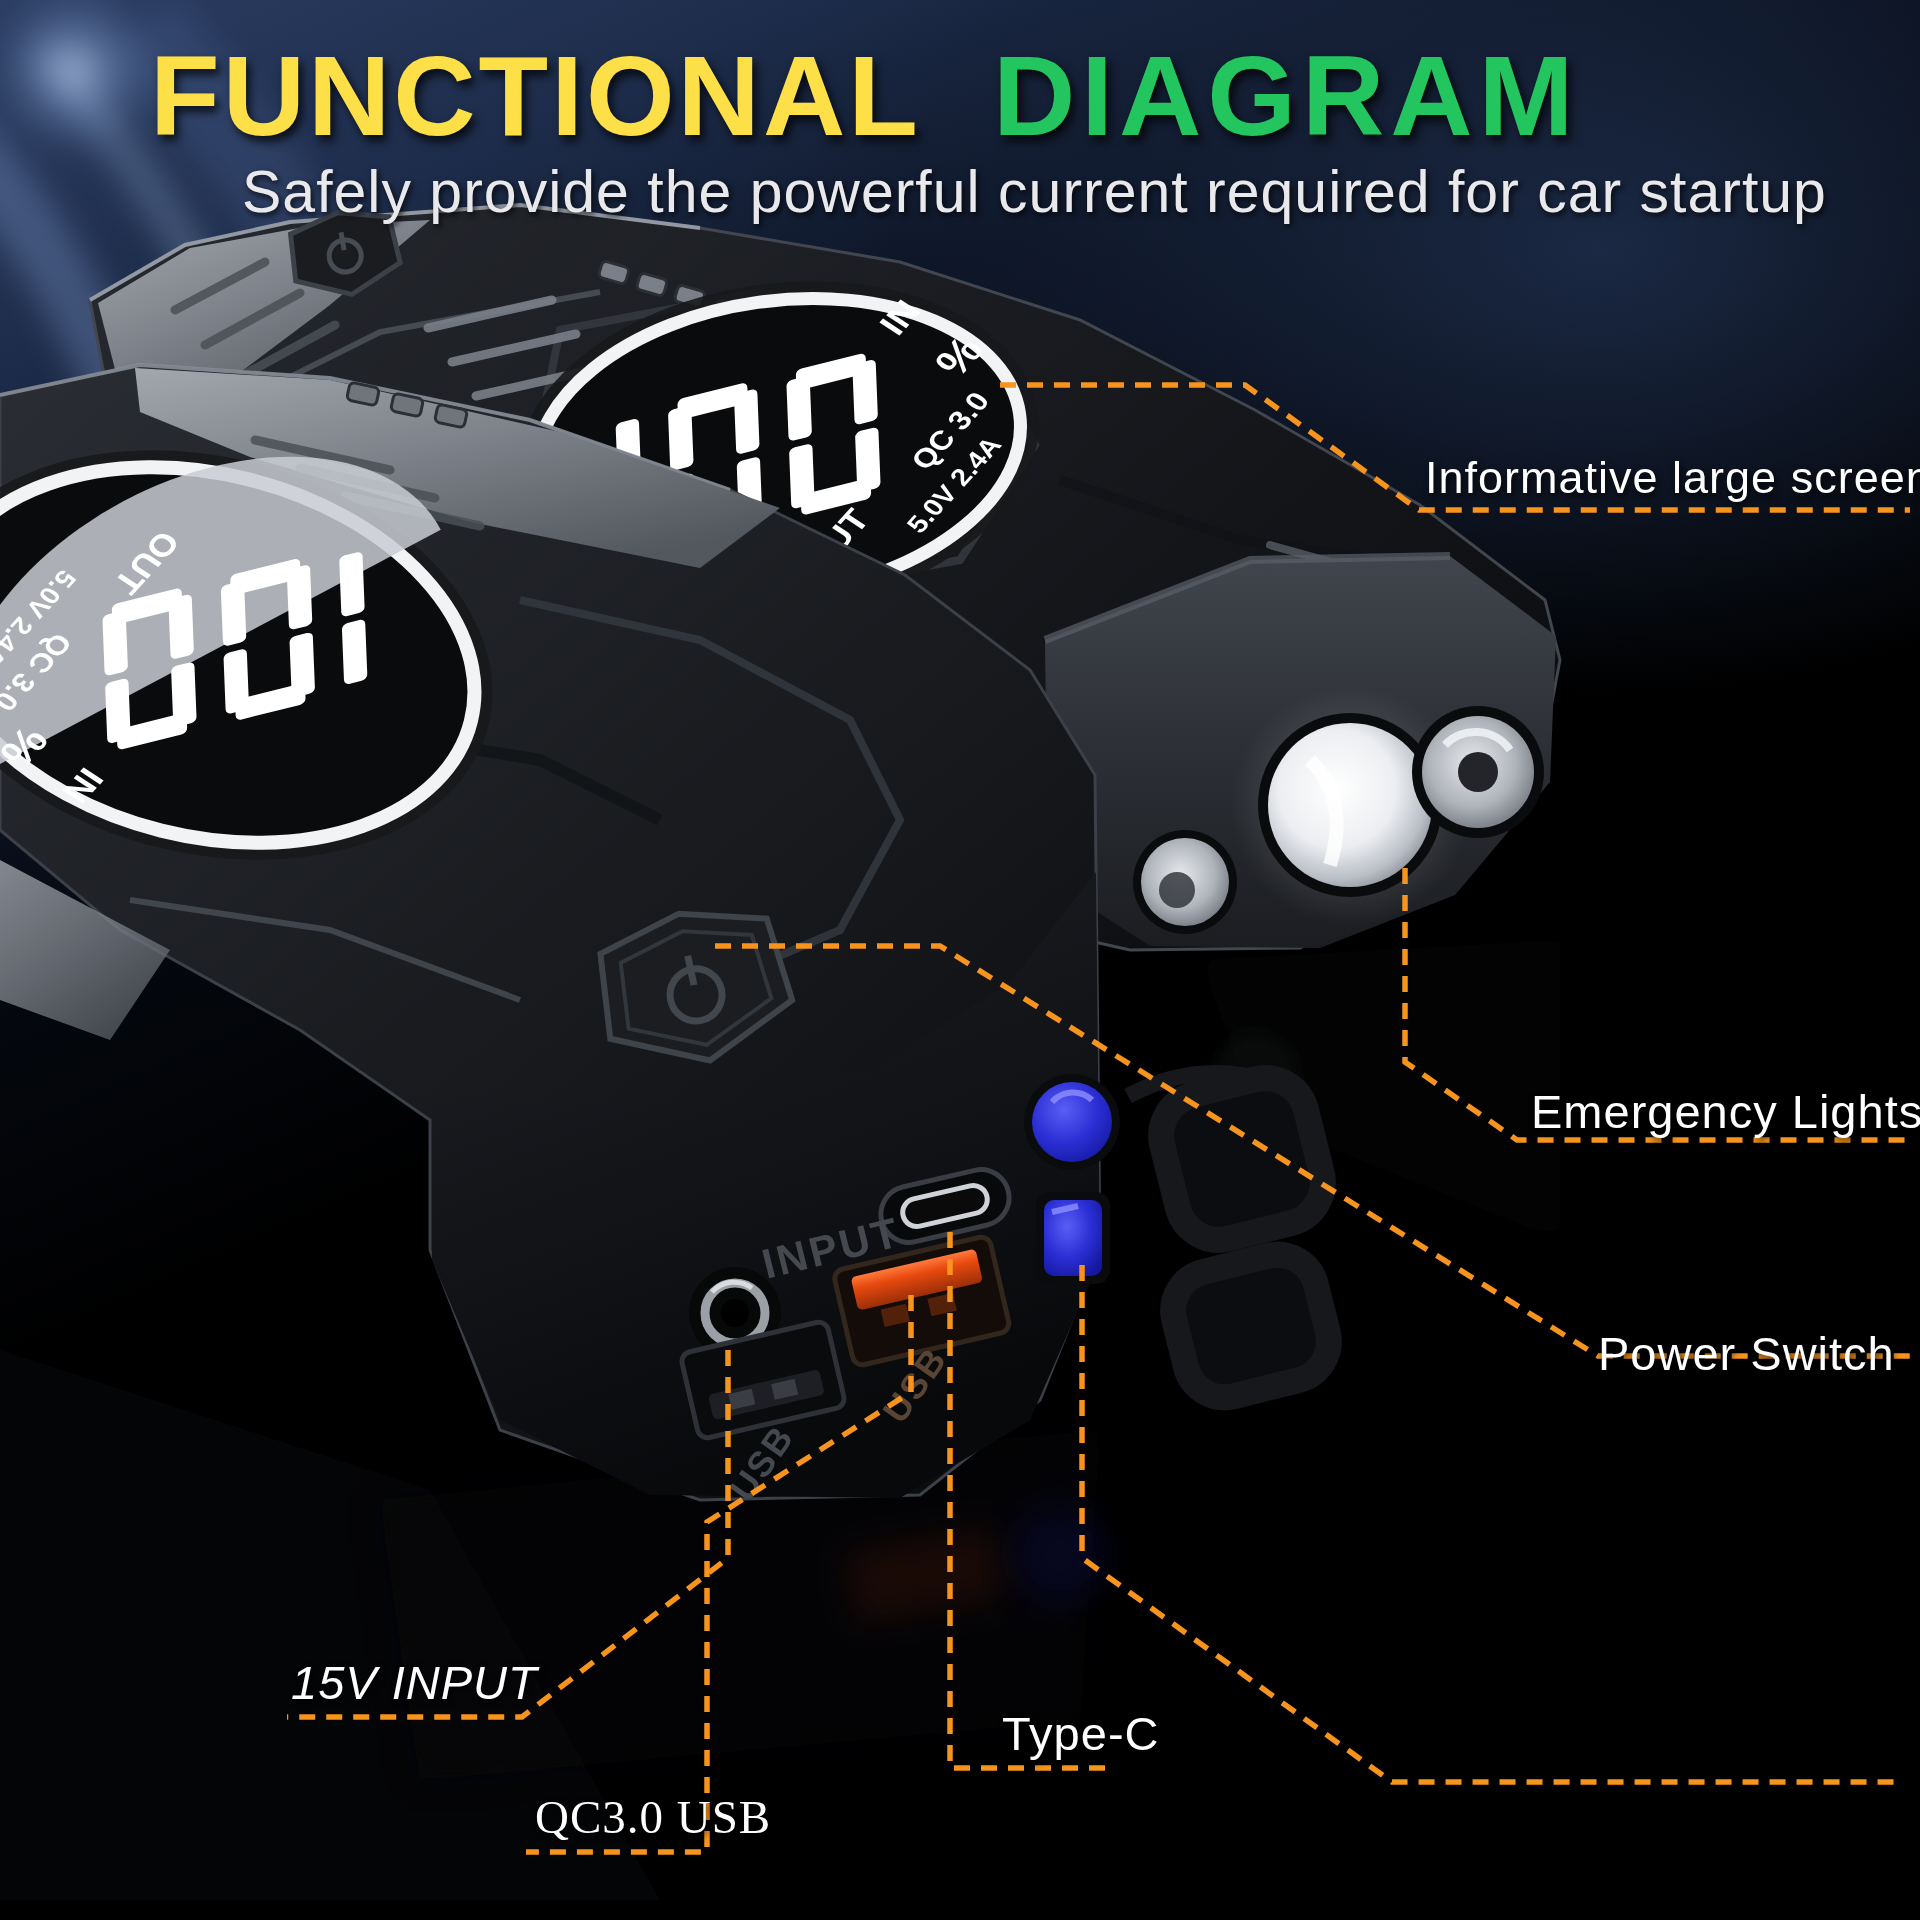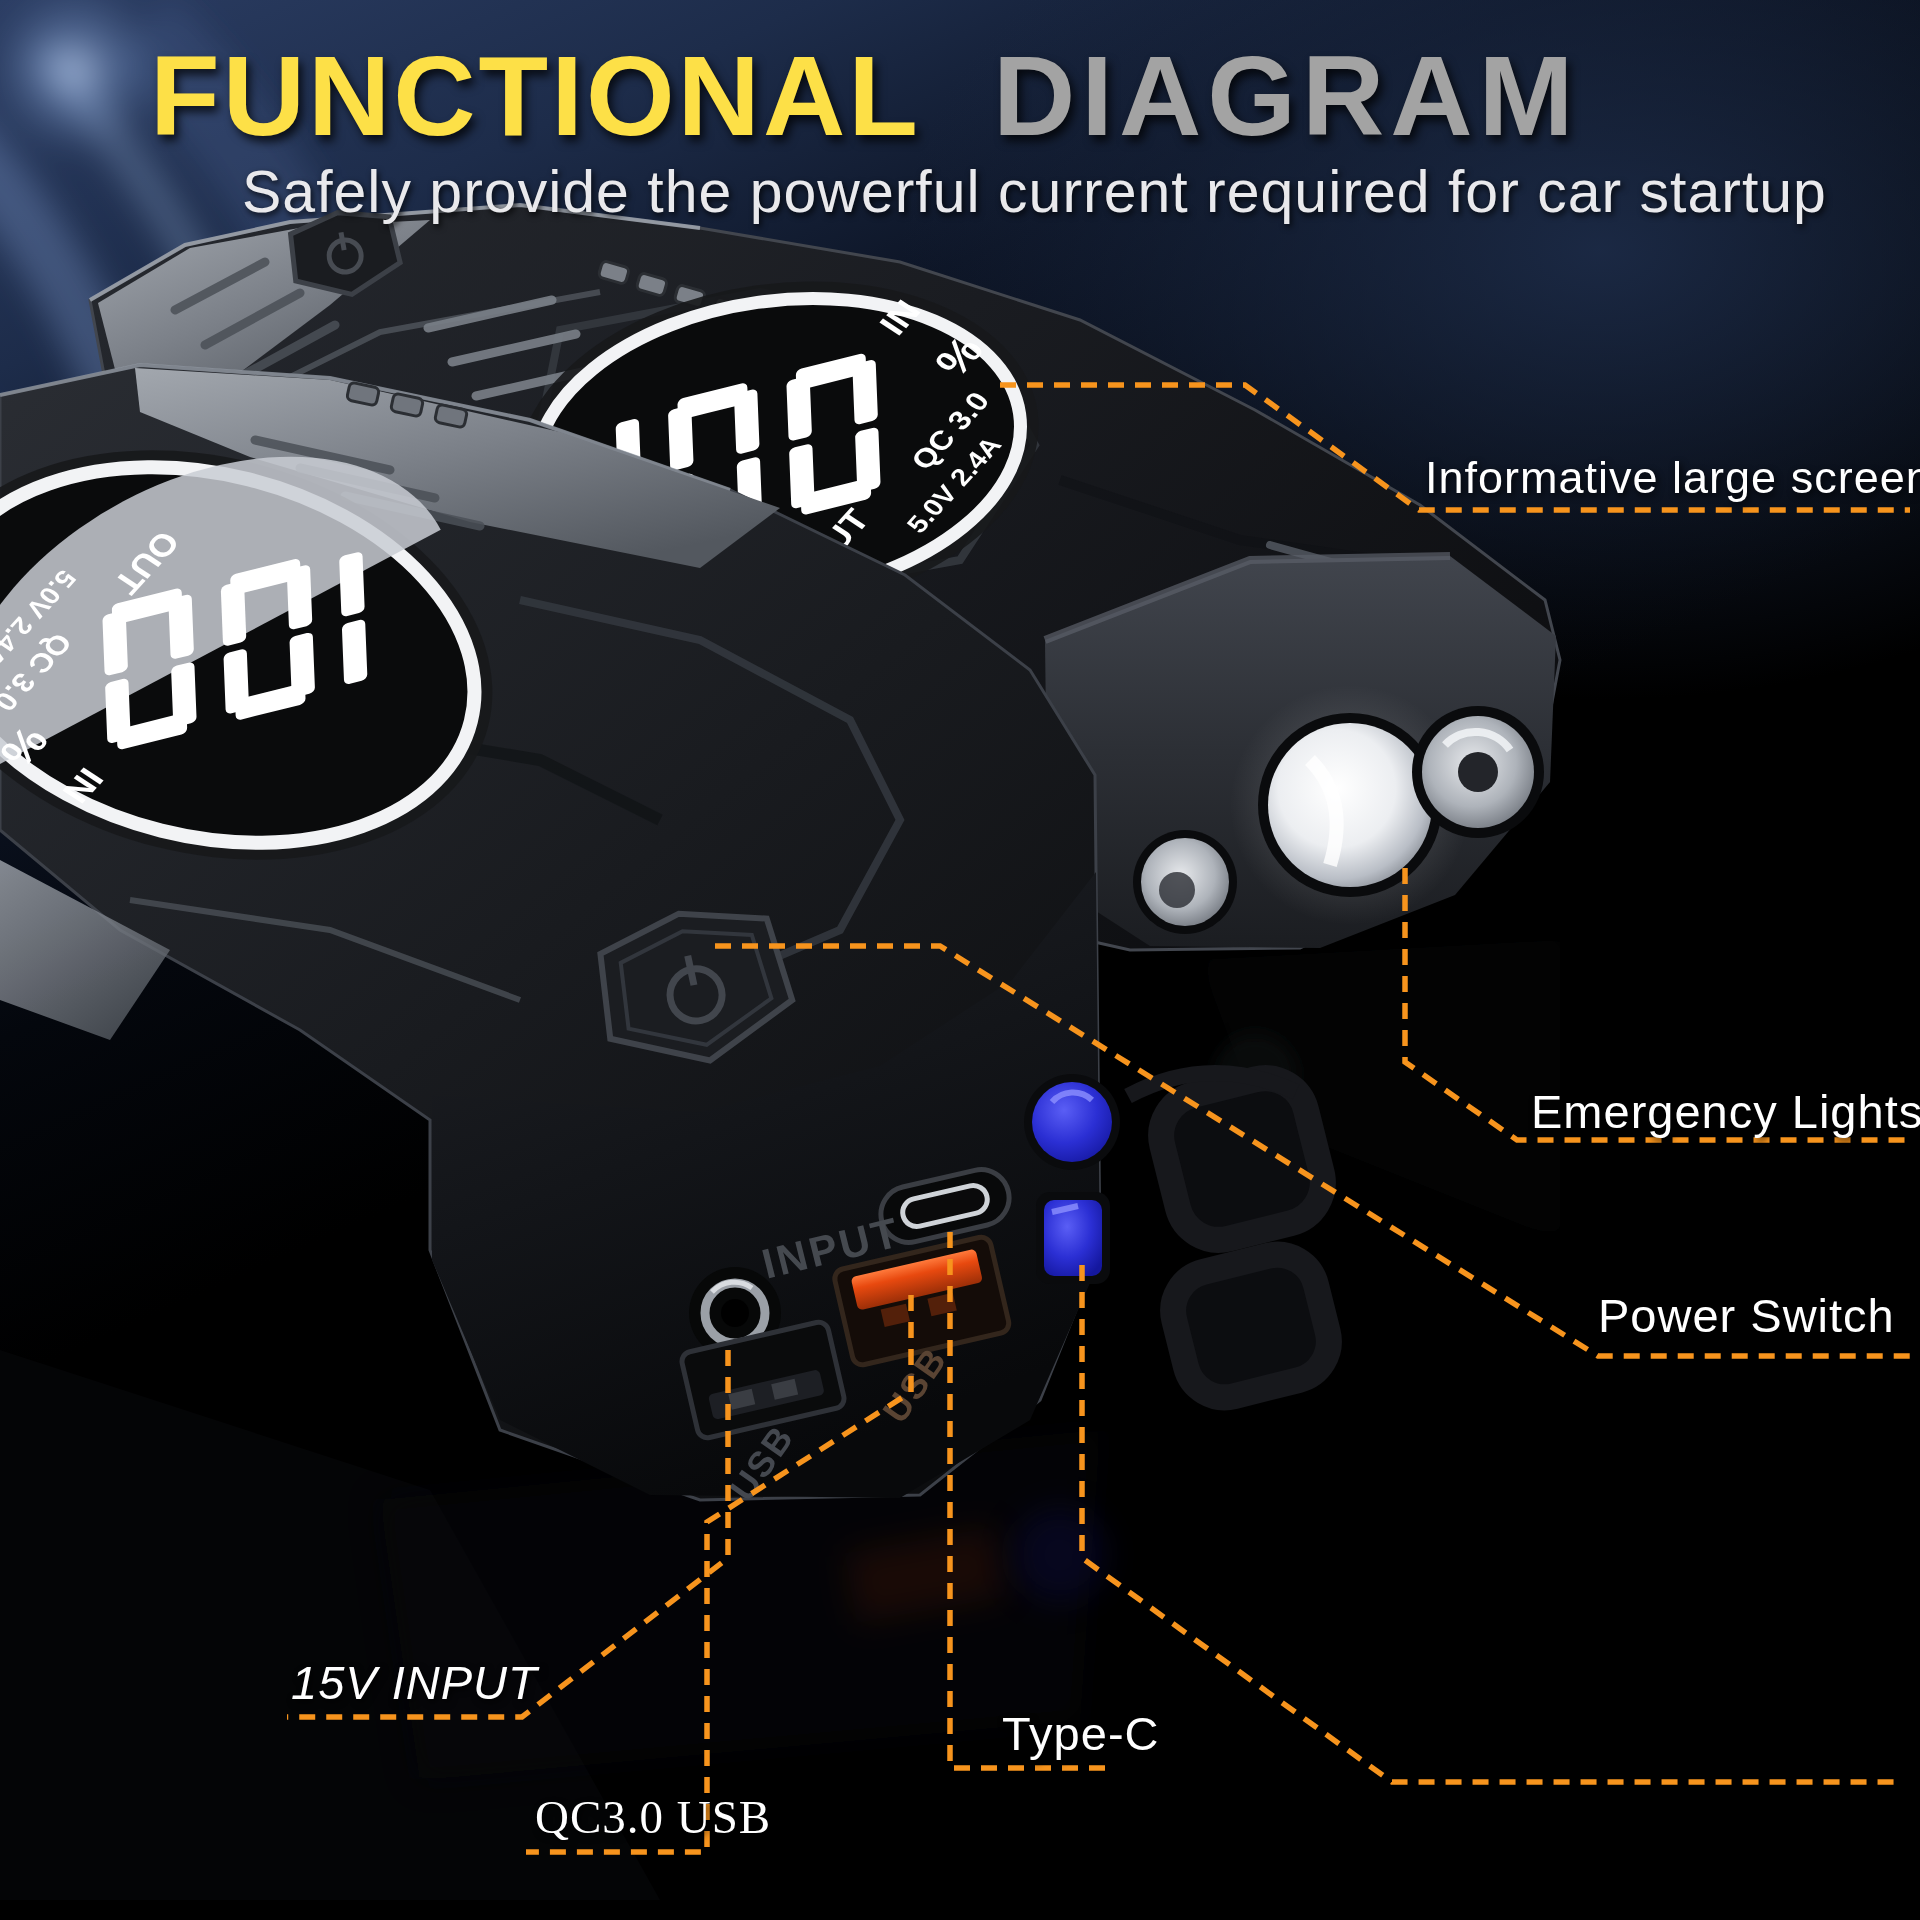--- a/index.html
+++ b/index.html
@@ -4,28 +4,28 @@
 <style>
   html,body{margin:0;padding:0;background:#000;}
   body{width:1920px;height:1920px;position:relative;overflow:hidden;
        font-family:"Liberation Sans", sans-serif;}
   .stage{position:absolute;inset:0;}
   svg{position:absolute;left:0;top:0;}
   .title-row{position:absolute;left:150px;top:30px;width:1720px;
     font-weight:900;font-size:114px;letter-spacing:3px;white-space:nowrap;
     text-shadow:4px 6px 10px rgba(0,0,0,.75);}
   .title-orange{color:#fde047;margin-right:72px;}
-  .title-white{color:#a3a3a3;letter-spacing:6px;}
+  .title-white{color:#22c55e;letter-spacing:6px;}
   .subtitle{position:absolute;left:242px;top:158px;font-size:59px;color:#e9e9ec;
     text-shadow:2px 3px 6px rgba(0,0,0,.8);letter-spacing:1px;}
   .callout{position:absolute;color:#ffffff;font-size:47px;white-space:nowrap;
     text-shadow:2px 3px 7px rgba(0,0,0,.9);letter-spacing:1px;}
   #co-screen   {left:1425px;top:452px;font-size:45px;}
   #co-emergency{left:1531px;top:1084px;}
-  #co-power    {left:1598px;top:1288px;}
+  #co-power    {left:1598px;top:1326px;}
   #co-input    {left:291px; top:1655px;font-style:italic;}
   #co-qcusb    {left:535px; top:1790px;font-family:Liberation Serif, serif;}
   #co-typec    {left:1002px; top:1706px;}
   #co-jumping  {left:1400px;top:1720px;}
 </style>
 </head>
 <body>
 
 <div class="stage">
 

